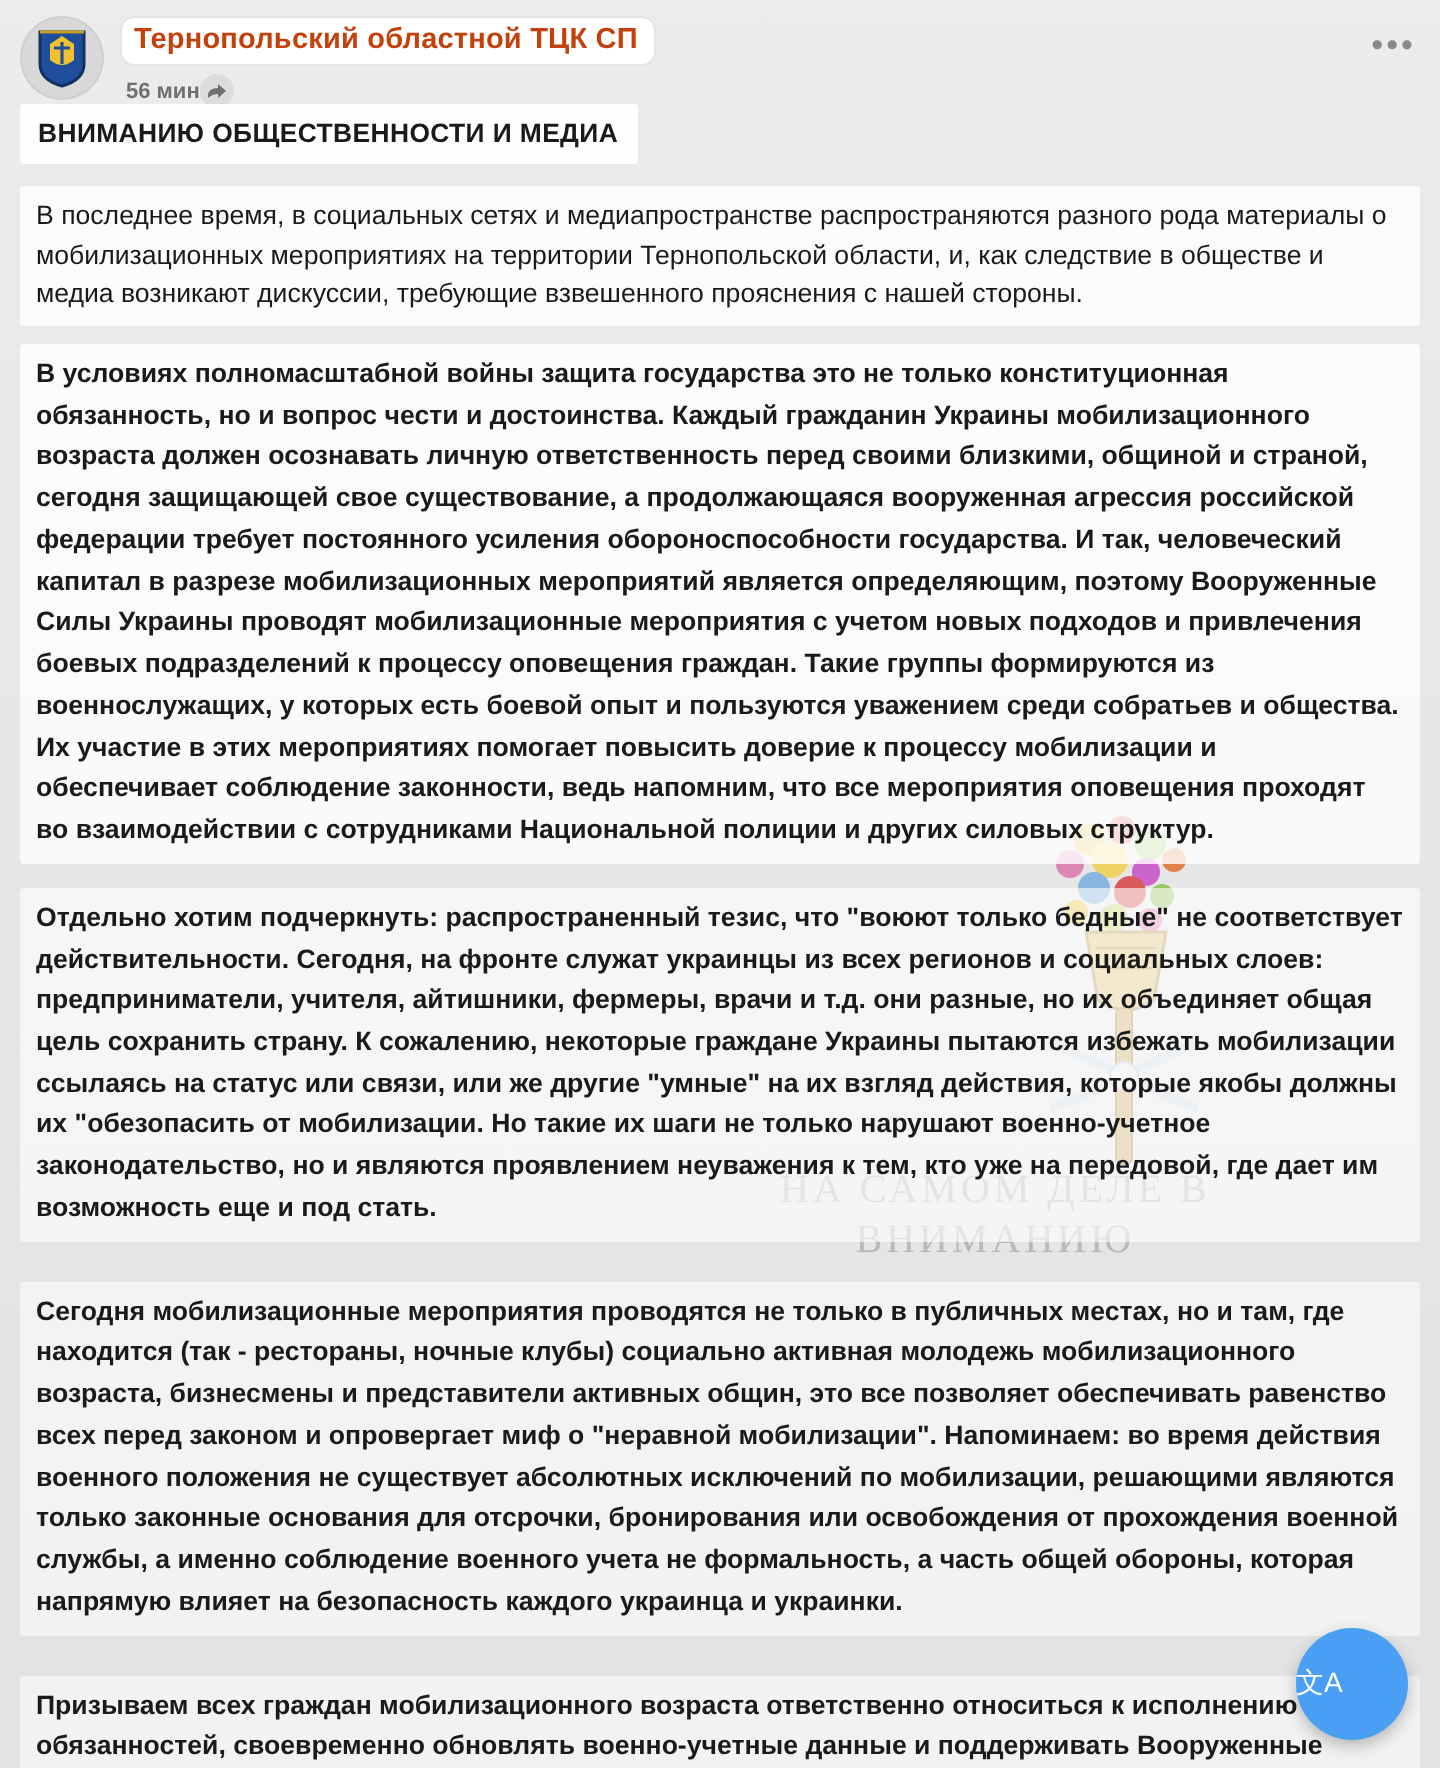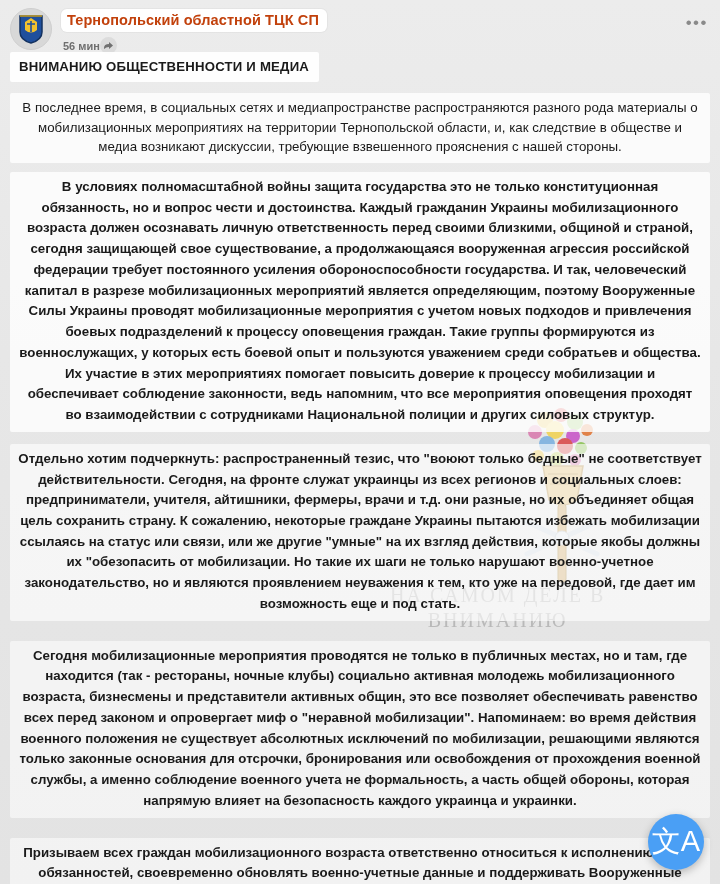--- a/index.html
+++ b/index.html
@@ -99,21 +99,21 @@
     z-index: 2;
   }
   .para {
     background: rgba(255,255,255,0.80);
     border-radius: 2px;
     padding: 5px 8px 6px 8px;
     margin-bottom: 9px;
     font-size: 13.3px;
     line-height: 1.47;
     color: #1a1a1a;
-    text-align: center;
+    text-align: left;
     box-decoration-break: clone;
   }
   .para.title {
     display: inline-block;
     font-weight: bold;
     font-size: 13.2px;
     letter-spacing: 0.2px;
     padding: 5px 10px 6px 9px;
     margin-bottom: 11px;
     background: rgba(255,255,255,0.92);
@@ -160,23 +160,23 @@
     position: absolute;
     right: 16px;
     bottom: 14px;
     width: 56px;
     height: 56px;
     border-radius: 50%;
     background: #4a9ff5;
     box-shadow: 0 3px 8px rgba(0,0,0,0.25);
     display: flex;
     align-items: center;
-    justify-content: center;
+    justify-content: flex-start;
     color: #ffffff;
-    font-size: 29px;
+    font-size: 14px;
     z-index: 5;
   }
 </style>
 </head>
 <body>
 
 <div class="screen">
 
   <div class="watermark">
     <svg class="emblem" viewBox="0 0 110 190">

